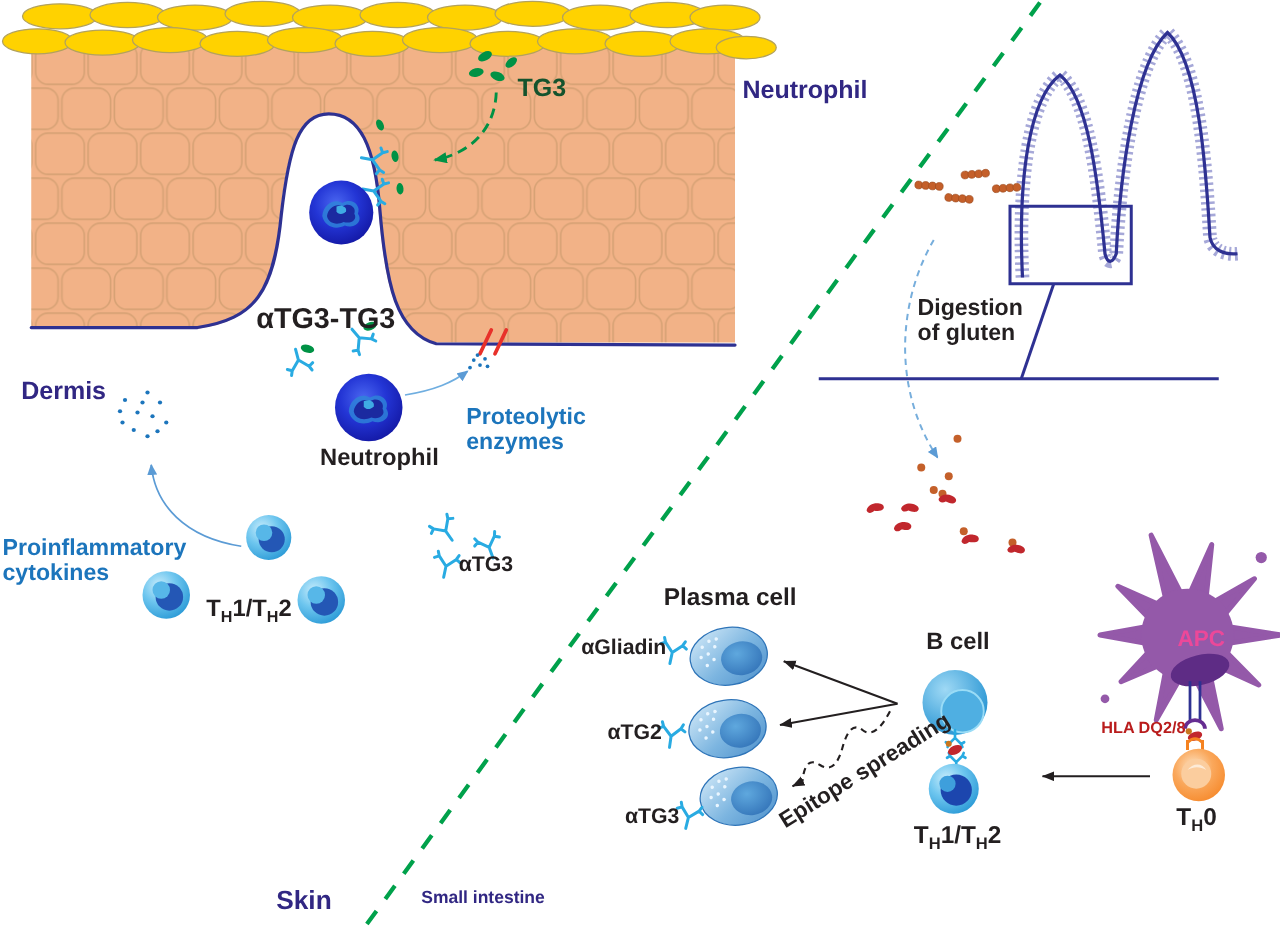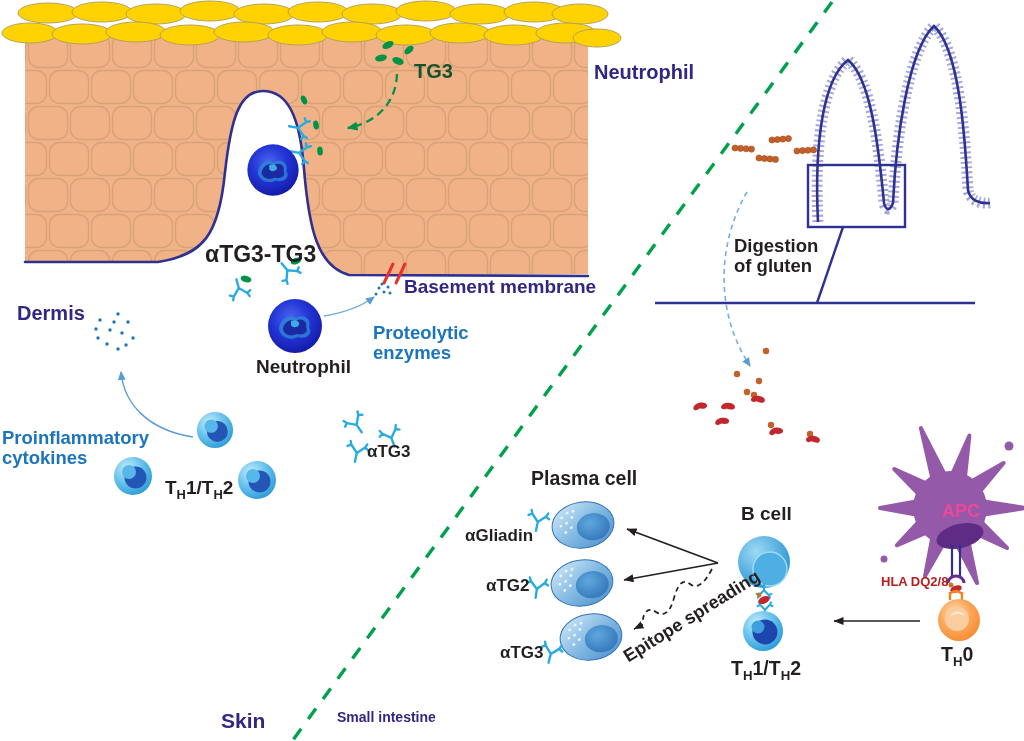--- a/index.html
+++ b/index.html
@@ -301,42 +301,41 @@
   <g>
     <circle cx="959" cy="620" r="21" fill="url(#gO)"></circle>
     <circle cx="957" cy="619" r="12" fill="#FBCD9E"></circle>
     <path d="M 950,616 C 954,610 962,610 965,616 C 960,613 955,613 950,616 Z" fill="#FDEBD7"></path>
   </g>
 </svg>
 
 <div class="lbl navy" style="left:594px;top:62px;font-size:20px">Neutrophil</div>
 <div class="lbl grn" style="left:414px;top:61px;font-size:20px">TG3</div>
 <div class="lbl blk" style="left:205px;top:242px;font-size:23px">αTG3-TG3</div>
-<div class="lbl navy" style="left:404px;top:277px;font-size:19px">Basement membrane</div>
 <div class="lbl navy" style="left:17px;top:303px;font-size:20px">Dermis</div>
 <div class="lbl blk" style="left:256px;top:357px;font-size:19px">Neutrophil</div>
 <div class="lbl blu" style="left:2px;top:428px;font-size:18.5px">
   <span>Proinflammatory</span><br>
   <span>cytokines</span>
 </div>
 <div class="lbl blu" style="left:373px;top:323px;font-size:18.5px">
   <span>Proteolytic</span><br>
   <span>enzymes</span>
 </div>
 <div class="lbl blk" style="left:165px;top:478px;font-size:19px">
   <span>T</span><sub>H</sub><span>1/T</span><sub>H</sub><span>2</span>
 </div>
 <div class="lbl blk" style="left:367px;top:443px;font-size:17px">αTG3</div>
 
 <div class="lbl blk" style="left:734px;top:236px;font-size:18.5px">
   <span>Digestion</span><br>
   <span>of gluten</span>
 </div>
 <div class="lbl blk" style="left:531px;top:468px;font-size:19.5px">Plasma cell</div>
-<div class="lbl blk" style="left:465px;top:527px;font-size:17px">αGliadin</div>
+<div class="lbl blk" style="left:465px;top:509px;font-size:17px">αGliadin</div>
 <div class="lbl blk" style="left:486px;top:577px;font-size:17px">αTG2</div>
 <div class="lbl blk" style="left:500px;top:644px;font-size:17px">αTG3</div>
 <div class="lbl blk rot" style="left:600px;top:607px;width:184px;font-size:18px">Epitope spreading</div>
 <div class="lbl blk" style="left:741px;top:504px;font-size:19px">B cell</div>
 <div class="lbl blk" style="left:731px;top:658px;font-size:19.5px">
   <span>T</span><sub>H</sub><span>1/T</span><sub>H</sub><span>2</span>
 </div>
 <div class="lbl apcc" style="left:942px;top:502px;font-size:18px">APC</div>
 <div class="lbl pur" style="left:881px;top:575px;font-size:13px">HLA DQ2/8</div>
 <div class="lbl blk" style="left:941px;top:644px;font-size:19.5px">

